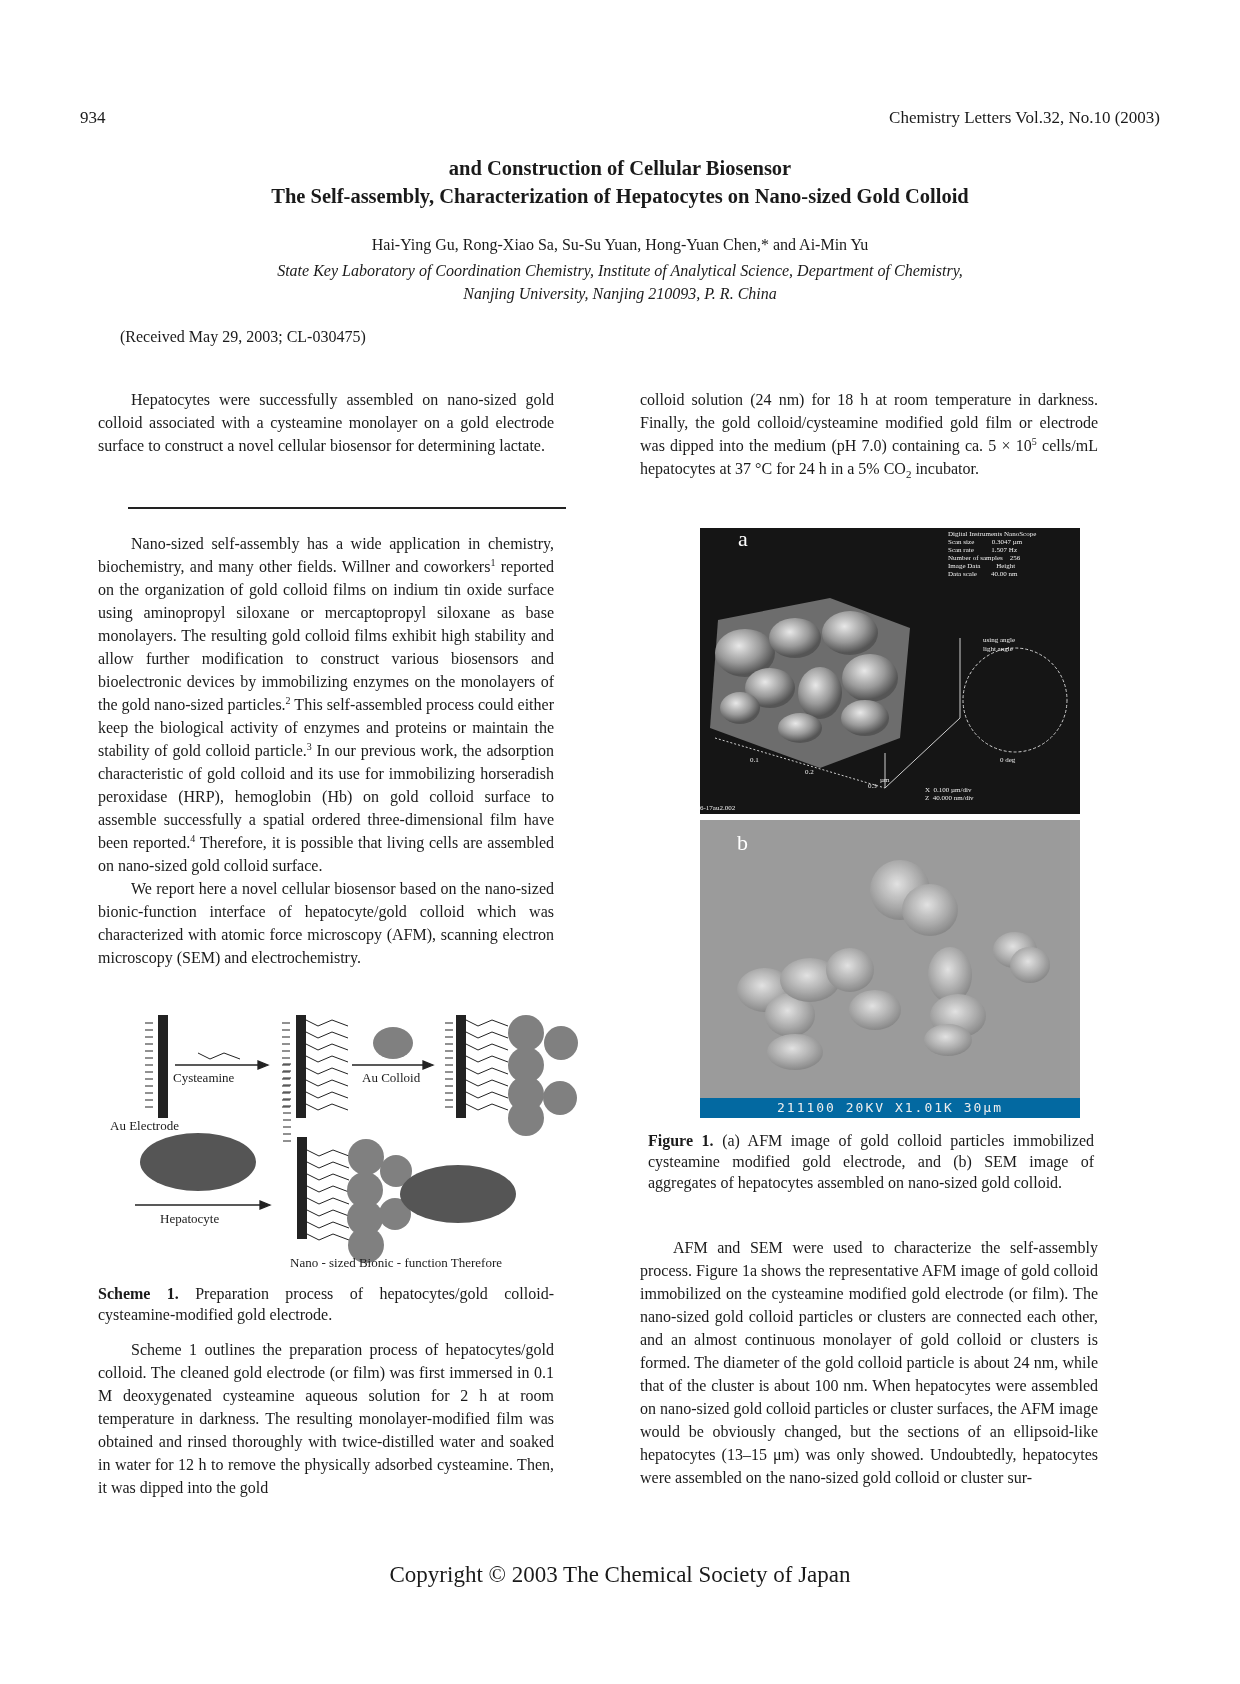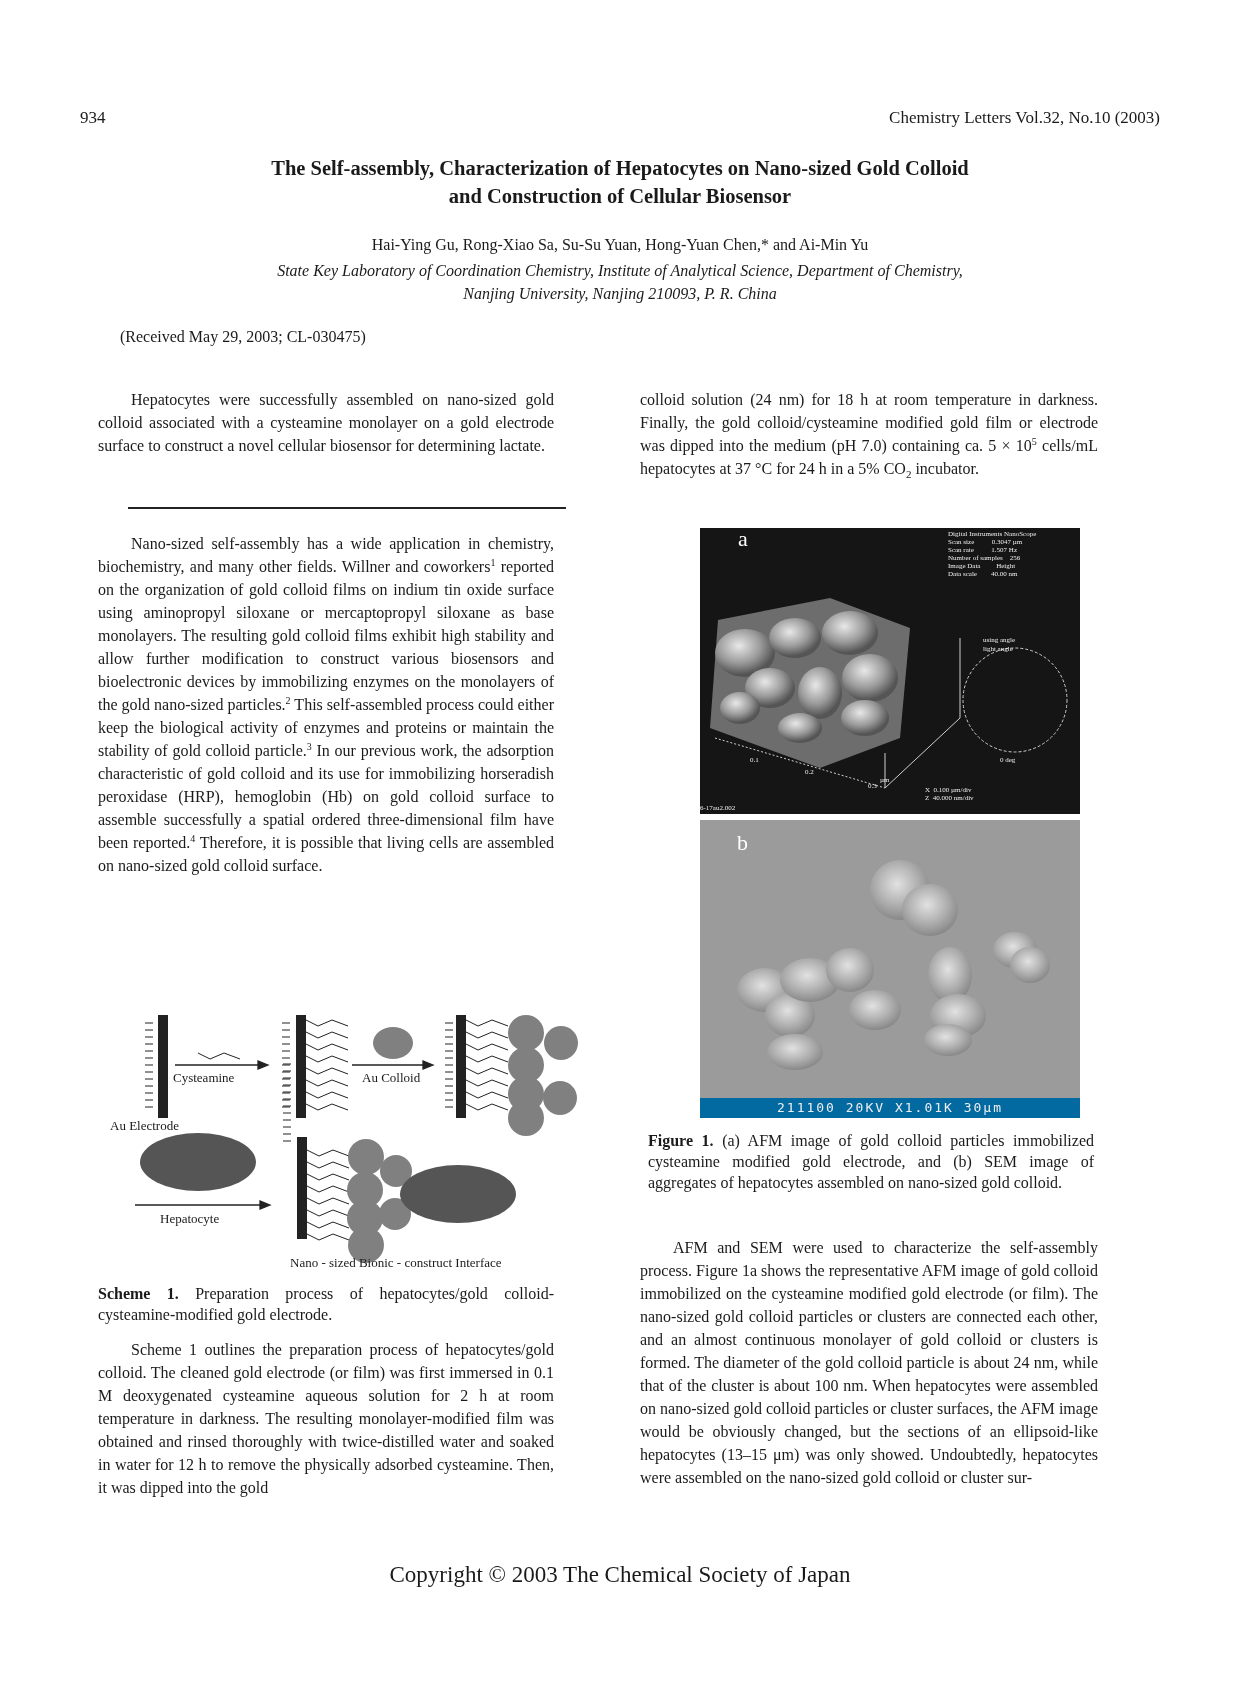--- a/index.html
+++ b/index.html
@@ -30,37 +30,38 @@
   .scheme-label { font-size: 13px; }
   .footer { top: 1562px; left: 120px; width: 1000px; text-align: center; font-size: 23px; }
 </style>
 </head>
 <body>
 
 <div class="abs running-head" style="left:80px;">934</div>
 <div class="abs running-head" style="right:80px;">Chemistry Letters Vol.32, No.10 (2003)</div>
 
 <div class="abs title">
+  <div>and Construction of Cellular Biosensor</div>
   <div>The Self-assembly, Characterization of Hepatocytes on Nano-sized Gold Colloid</div>
-  <div>and Construction of Cellular Biosensor</div>
 </div>
 <div class="abs authors">Hai-Ying Gu, Rong-Xiao Sa, Su-Su Yuan, Hong-Yuan Chen,* and Ai-Min Yu</div>
 <div class="abs affil">
   <div>State Key Laboratory of Coordination Chemistry, Institute of Analytical Science, Department of Chemistry,</div>
   <div>Nanjing University, Nanjing 210093, P. R. China</div>
 </div>
 <div class="abs received">(Received May 29, 2003; CL-030475)</div>
 
 <div class="abs col" style="left:98px; top:388px; width:456px;">
   <p>Hepatocytes were successfully assembled on nano-sized gold colloid associated with a cysteamine monolayer on a gold electrode surface to construct a novel cellular biosensor for determining lactate.</p>
 </div>
 <div class="abs rule"></div>
 
 <div class="abs col" style="left:98px; top:532px; width:456px;">
   <p><span>Nano-sized self-assembly has a wide application in chemistry, biochemistry, and many other fields. Willner and coworkers</span><sup>1</sup><span> reported on the organization of gold colloid films on indium tin oxide surface using aminopropyl siloxane or mercaptopropyl siloxane as base monolayers. The resulting gold colloid films exhibit high stability and allow further modification to construct various biosensors and bioelectronic devices by immobilizing enzymes on the monolayers of the gold nano-sized particles.</span><sup>2</sup><span> This self-assembled process could either keep the biological activity of enzymes and proteins or maintain the stability of gold colloid particle.</span><sup>3</sup><span> In our previous work, the adsorption characteristic of gold colloid and its use for immobilizing horseradish peroxidase (HRP), hemoglobin (Hb) on gold colloid surface to assemble successfully a spatial ordered three-dimensional film have been reported.</span><sup>4</sup><span> Therefore, it is possible that living cells are assembled on nano-sized gold colloid surface.</span></p>
+  <p>We report here a novel cellular biosensor based on the nano-sized bionic-function interface of hepatocyte/gold colloid which was characterized with atomic force microscopy (AFM), scanning electron microscopy (SEM) and electrochemistry.</p>
 </div>
 
 <div class="abs" style="left:100px; top:990px; width:480px; height:280px;">
   <svg width="480" height="280" viewBox="0 0 480 280">
     <g stroke="#222" stroke-width="1">
 
       <g>
         <line x1="45" y1="33" x2="53" y2="33"></line>
           <line x1="45" y1="40" x2="53" y2="40"></line>
           <line x1="45" y1="47" x2="53" y2="47"></line>
@@ -188,21 +189,21 @@
 
     <g fill="#555555">
       <ellipse cx="98" cy="172" rx="58" ry="29"></ellipse>
       <ellipse cx="358" cy="204" rx="58" ry="29"></ellipse>
     </g>
   </svg>
   <div class="abs scheme-label" style="left:73px; top:80px;">Cysteamine</div>
   <div class="abs scheme-label" style="left:262px; top:80px;">Au Colloid</div>
   <div class="abs scheme-label" style="left:10px; top:128px;">Au Electrode</div>
   <div class="abs scheme-label" style="left:60px; top:221px;">Hepatocyte</div>
-  <div class="abs scheme-label" style="left:190px; top:265px;">Nano - sized Bionic - construct Interface</div>
+  <div class="abs scheme-label" style="left:190px; top:265px;">Nano - sized Bionic - function Therefore</div>
 </div>
 
 <div class="abs caption" style="left:98px; top:1283px; width:456px;">
   <b>Scheme 1.</b><span> Preparation process of hepatocytes/gold colloid-cysteamine-modified gold electrode.</span>
 </div>
 
 <div class="abs col" style="left:98px; top:1338px; width:456px;">
   <p>Scheme 1 outlines the preparation process of hepatocytes/gold colloid. The cleaned gold electrode (or film) was first immersed in 0.1 M deoxygenated cysteamine aqueous solution for 2 h at room temperature in darkness. The resulting monolayer-modified film was obtained and rinsed thoroughly with twice-distilled water and soaked in water for 12 h to remove the physically adsorbed cysteamine. Then, it was dipped into the gold</p>
 </div>
 

